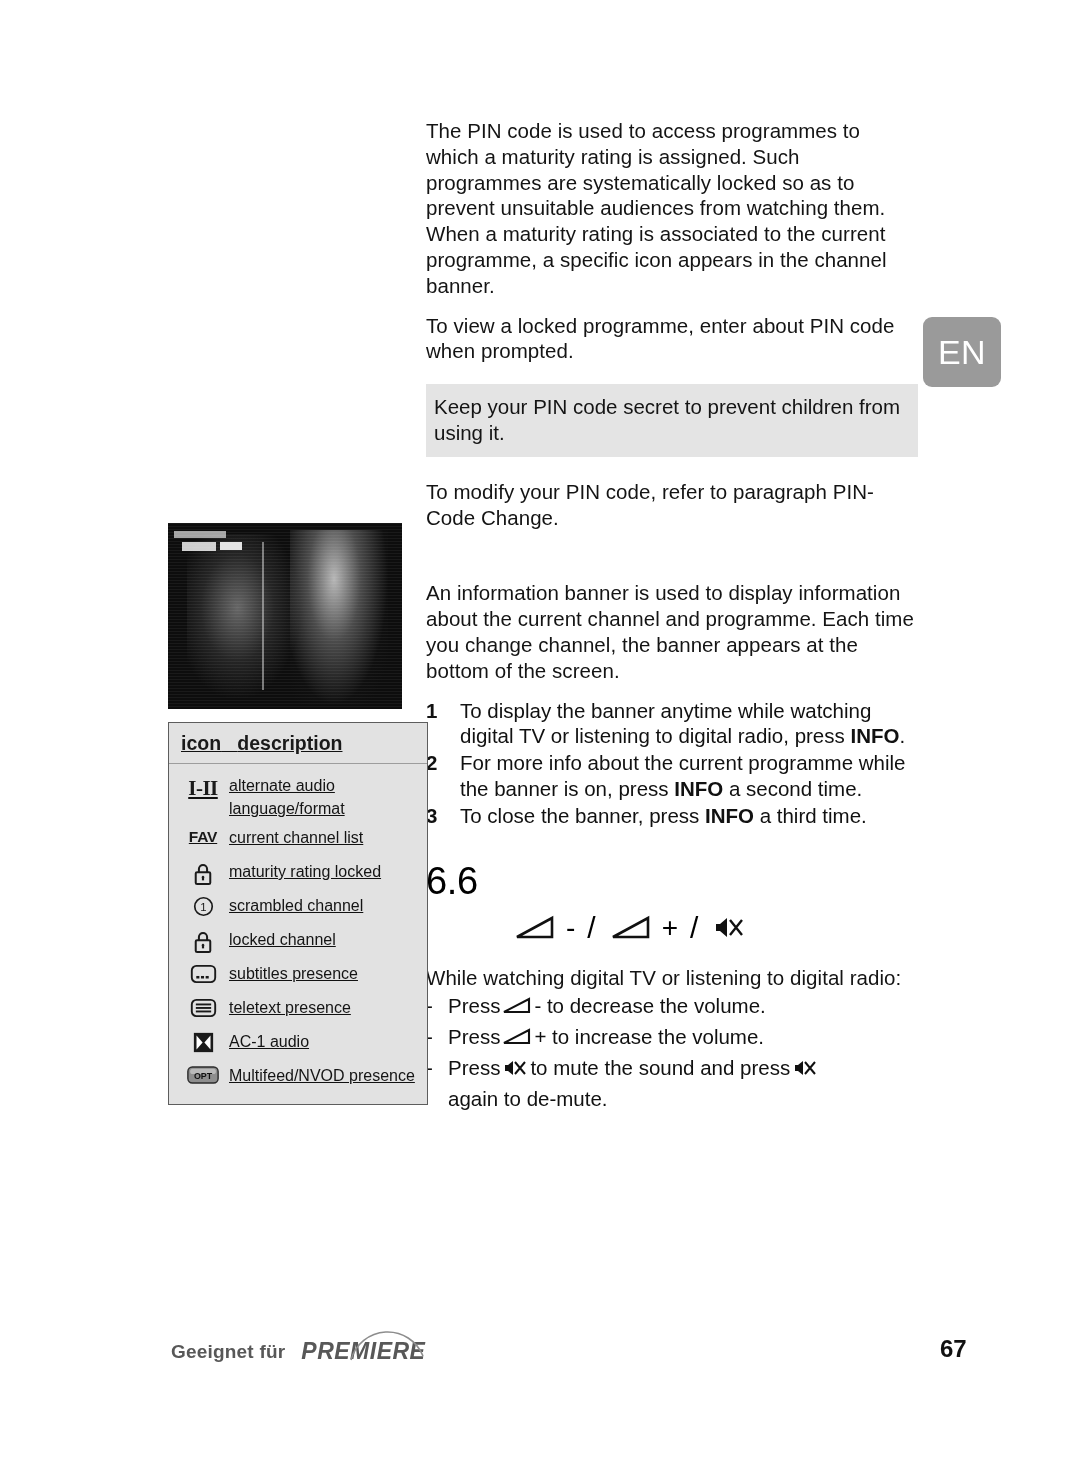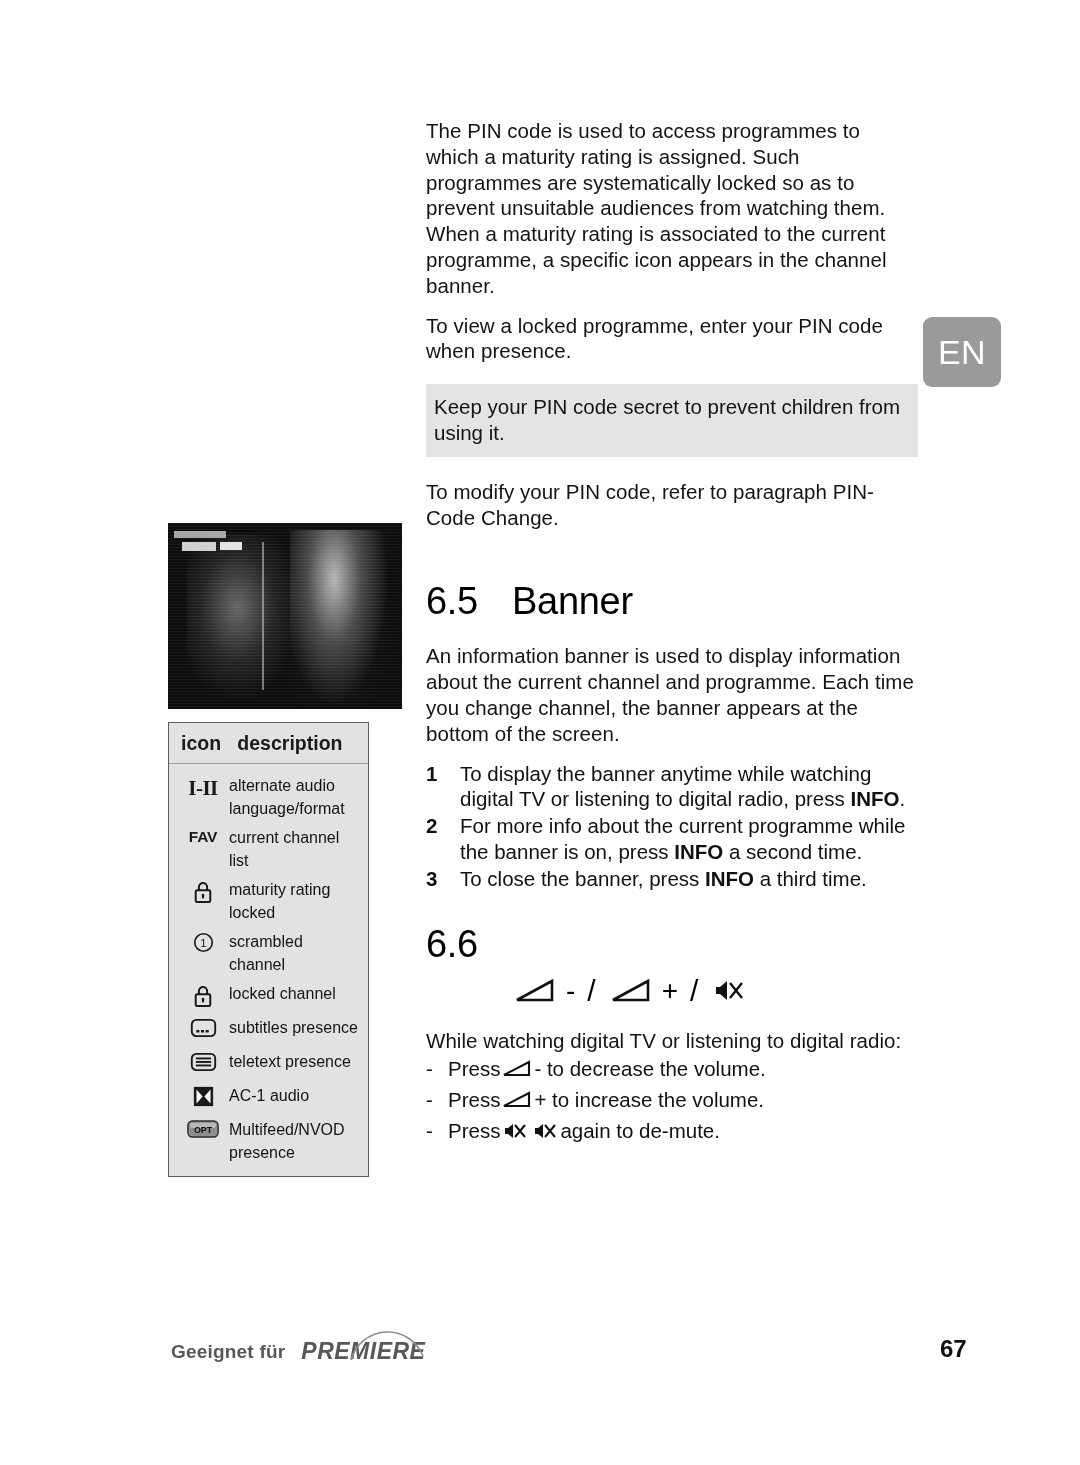--- a/index.html
+++ b/index.html
@@ -196,24 +196,25 @@
     left: 52px; top: 19px;
     width: 22px; height: 8px;
     background: rgba(245,245,245,0.92);
   }
 
   
   #icon-table {
     position: absolute;
     left: 168px;
     top: 722px;
-    width: 201px;
+    width: 260px;
     background: #e2e2e2;
     border: 1.5px solid #5d5d5d;
     box-sizing: border-box;
+    text-decoration: underline;
   }
   #icon-table .thead {
     font-weight: bold;
     font-size: 19.5px;
     padding: 9px 0 8px 12px;
     border-bottom: 1.2px solid #9d9d9d;
     color: #1a1a1a;
   }
   #icon-table .tbody { padding: 7px 0 9px 0; }
   .irow {
@@ -299,32 +300,28 @@
 <body>
 
 <div id="lang-tab">
   <span>EN</span>
 </div>
 
 <div id="text-col">
 
   <p class="para">The PIN code is used to access programmes to which a maturity rating is assigned. Such programmes are systematically locked so as to prevent unsuitable audiences from watching them. When a maturity rating is associated to the current programme, a specific icon appears in the channel banner.</p>
 
-  <p class="para tight">To view a locked programme, enter your PIN code when presence.</p>
+  <p class="para tight">To view a locked programme, enter about PIN code when prompted.</p>
 
   <div class="notebox">Keep your PIN code secret to prevent children from using it.</div>
 
   <p class="para">To modify your PIN code, refer to paragraph PIN-Code Change.</p>
 
   <div style="height:36px"></div>
 
-  <h2 class="section">
-    <span class="num">6.5</span>
-    <span>Banner</span>
-  </h2>
 
   <p class="para">An information banner is used to display information about the current channel and programme. Each time you change channel, the banner appears at the bottom of the screen.</p>
 
   <ol class="steps">
     <li>
       <span class="idx">1</span>
       <span class="body"><span>To display the banner anytime while watching digital TV or listening to digital radio, press </span><b class="key">INFO</b><span>.</span></span>
     </li>
     <li>
       <span class="idx">2</span>
@@ -395,20 +392,21 @@
     <li>
       <span class="dash">-</span>
       <span class="body">
         <span>Press </span>
         <span class="mute">
           <svg viewBox="0 0 24 22" width="24" height="22" aria-hidden="true">
             <path d="M2 8 L5 8 L10 4 L10 18 L5 14 L2 14 Z" fill="#111"></path>
             <path d="M12 5 L22 17 M22 5 L12 17" stroke="#111" stroke-width="2" fill="none"></path>
           </svg>
         </span>
+        <span> to mute the sound and press </span>
         <span class="mute">
           <svg viewBox="0 0 24 22" width="24" height="22" aria-hidden="true">
             <path d="M2 8 L5 8 L10 4 L10 18 L5 14 L2 14 Z" fill="#111"></path>
             <path d="M12 5 L22 17 M22 5 L12 17" stroke="#111" stroke-width="2" fill="none"></path>
           </svg>
         </span>
         <span> again to de-mute.</span>
       </span>
     </li>
   </ul>

